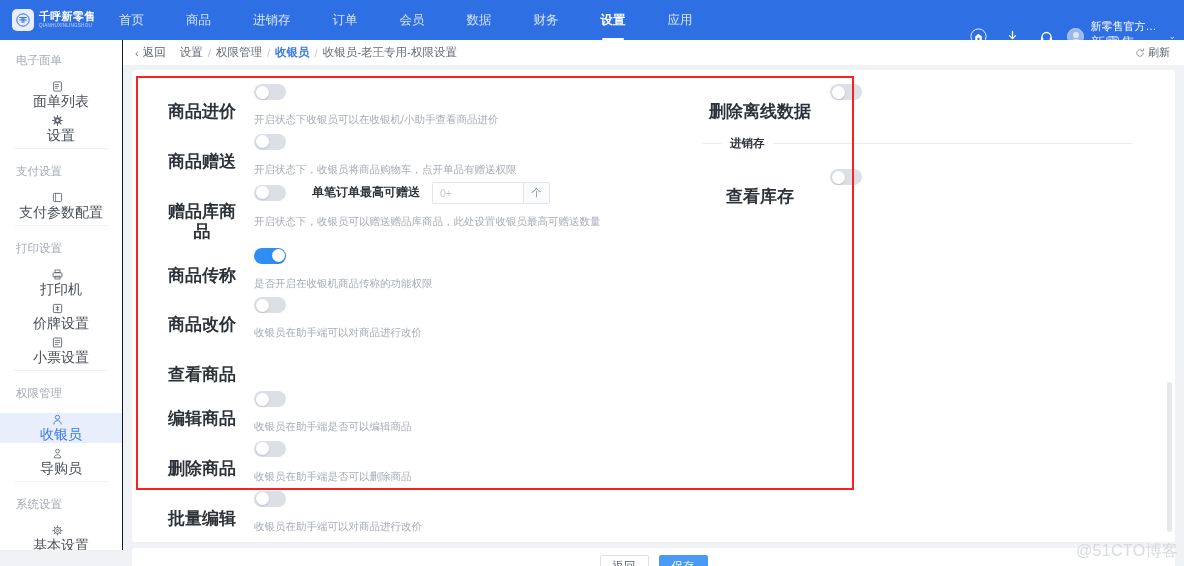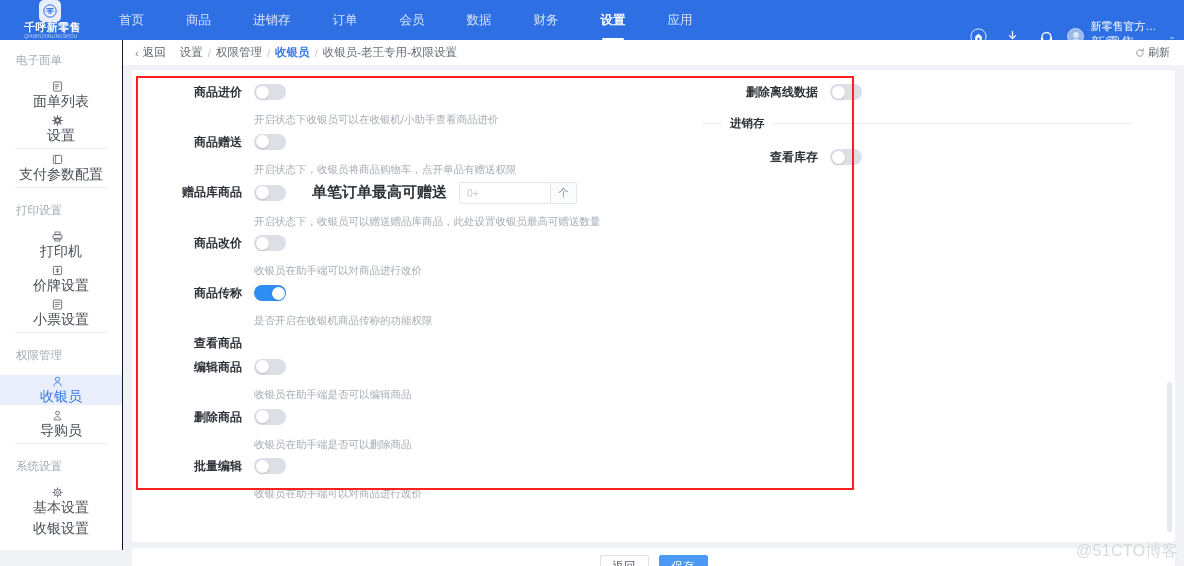--- a/index.html
+++ b/index.html
@@ -13,21 +13,21 @@
   }
   #app { position: relative; width: 1184px; height: 566px; }
 
   
   .topnav {
     position: absolute; top: 0; left: 0;
     width: 1184px; height: 40px;
     background: #2f6fe4;
     display: flex; align-items: center;
   }
-  .brand { display: flex; align-items: center; padding-left: 12px; width: 88px; flex-direction: column; }
+  .brand { display: flex; align-items: center; padding-left: 12px; width: 88px; }
   .brand-mark {
     width: 22px; height: 22px; border-radius: 5px;
     background: #e8eefb;
     display: flex; align-items: center; justify-content: center;
     color: #2f6fe4; font-size: 13px; font-weight: bold;
     flex: none;
   }
   .brand-text { margin-left: 5px; line-height: 1; }
   .brand-name { color: #fff; font-size: 11px; font-weight: bold; letter-spacing: .3px; white-space: nowrap; }
   .brand-sub { color: #c6d8f8; font-size: 4.6px; letter-spacing: .2px; white-space: nowrap; margin-top: 2px; }
@@ -126,42 +126,42 @@
     overflow: hidden;
   }
   .panel-scroll { position: absolute; inset: 0; overflow: hidden; }
 
   .columns { display: flex; padding-top: 12px; }
   .col-left { width: 560px; padding-left: 30px; }
   .col-right { width: 440px; padding-left: 10px; }
 
   .frow { display: flex; margin-bottom: 4px; }
   .flabel {
-    width: 92px; text-align: right; padding-right: 12px;
-    font-size: 12px; color: #2d3238; font-weight: bold;
-    line-height: 20px; flex: none;
+    width: 92px; text-align: center; padding-right: 12px;
+    font-size: 17px; color: #2d3238; font-weight: bold;
+    line-height: 20px; flex: none; margin-top: 20px;
   }
   .fbody { flex: 1; }
   .fctl { display: flex; align-items: center; min-height: 20px; }
   .fdesc { font-size: 10.5px; color: #a8adb5; margin-top: 10px; line-height: 1.5; }
 
   .switch {
     width: 32px; height: 16px; border-radius: 8px;
     background: #dcdfe6; position: relative; cursor: pointer; flex: none;
   }
   .switch::after {
     content: ""; position: absolute; top: 1.5px; left: 1.5px;
     width: 13px; height: 13px; border-radius: 50%; background: #fff;
     box-shadow: 0 1px 2px rgba(0,0,0,.15);
     transition: left .15s;
   }
   .switch.on { background: #2f8ef4; }
   .switch.on::after { left: 17.5px; }
 
-  .inline-label { margin-left: 26px; font-size: 15px; color: #2d3238; font-weight: bold; }
+  .inline-label { margin-left: 26px; font-size: 12px; color: #2d3238; font-weight: bold; }
   .numinput {
     margin-left: 12px; width: 92px; height: 22px;
     border: 1px solid #e2e5ea; border-radius: 2px 0 0 2px;
     display: flex; align-items: center; padding: 0 7px;
     font-size: 10.5px; color: #c3c7ce; background: #fff;
   }
   .numunit {
     width: 26px; height: 22px; border: 1px solid #e2e5ea; border-left: none;
     border-radius: 0 2px 2px 0; background: #fafbfc;
     display: flex; align-items: center; justify-content: center;
@@ -287,20 +287,21 @@
         <svg width="11" height="11" viewBox="0 0 11 11" fill="none">
           <circle cx="5.5" cy="5.5" r="3.3" fill="currentColor"></circle>
           <circle cx="5.5" cy="5.5" r="1.2" fill="#fff"></circle>
           <path d="M5.5 0.6v1.5M5.5 8.9v1.5M0.6 5.5h1.5M8.9 5.5h1.5M2 2l1.1 1.1M7.9 7.9L9 9M9 2L7.9 3.1M3.1 7.9L2 9" stroke="currentColor" stroke-width="1.1" stroke-linecap="round"></path>
         </svg>
       </span>
       <span>设置</span>
     </div>
 
     <div class="side-sep"></div>
+    <div class="side-group">支付设置</div>
     <div class="side-item">
       <span class="s-ico">
         <svg width="11" height="11" viewBox="0 0 11 11" fill="none">
           <rect x="1.4" y="1.4" width="8.2" height="8.2" rx="1" stroke="currentColor" stroke-width="0.9"></rect>
           <path d="M3.6 1.4v8.2" stroke="currentColor" stroke-width="0.8"></path>
         </svg>
       </span>
       <span>支付参数配置</span>
     </div>
 
@@ -435,36 +436,36 @@
                   <div class="switch"></div>
                   <span class="inline-label">单笔订单最高可赠送</span>
                   <div class="numinput">0+</div>
                   <div class="numunit">个</div>
                 </div>
                 <div class="fdesc">开启状态下，收银员可以赠送赠品库商品，此处设置收银员最高可赠送数量</div>
               </div>
             </div>
 
             <div class="frow">
+              <div class="flabel">商品传称</div>
+              <div class="fbody">
+                <div class="fctl">
+                  <div class="switch on"></div>
+                </div>
+                <div class="fdesc">是否开启在收银机商品传称的功能权限</div>
+              </div>
+            </div>
+
+            <div class="frow">
               <div class="flabel">商品改价</div>
               <div class="fbody">
                 <div class="fctl">
                   <div class="switch"></div>
                 </div>
                 <div class="fdesc">收银员在助手端可以对商品进行改价</div>
-              </div>
-            </div>
-
-            <div class="frow">
-              <div class="flabel">商品传称</div>
-              <div class="fbody">
-                <div class="fctl">
-                  <div class="switch on"></div>
-                </div>
-                <div class="fdesc">是否开启在收银机商品传称的功能权限</div>
               </div>
             </div>
 
             <div class="frow">
               <div class="flabel">查看商品</div>
             </div>
 
             <div class="frow">
               <div class="flabel">编辑商品</div>
               <div class="fbody">

